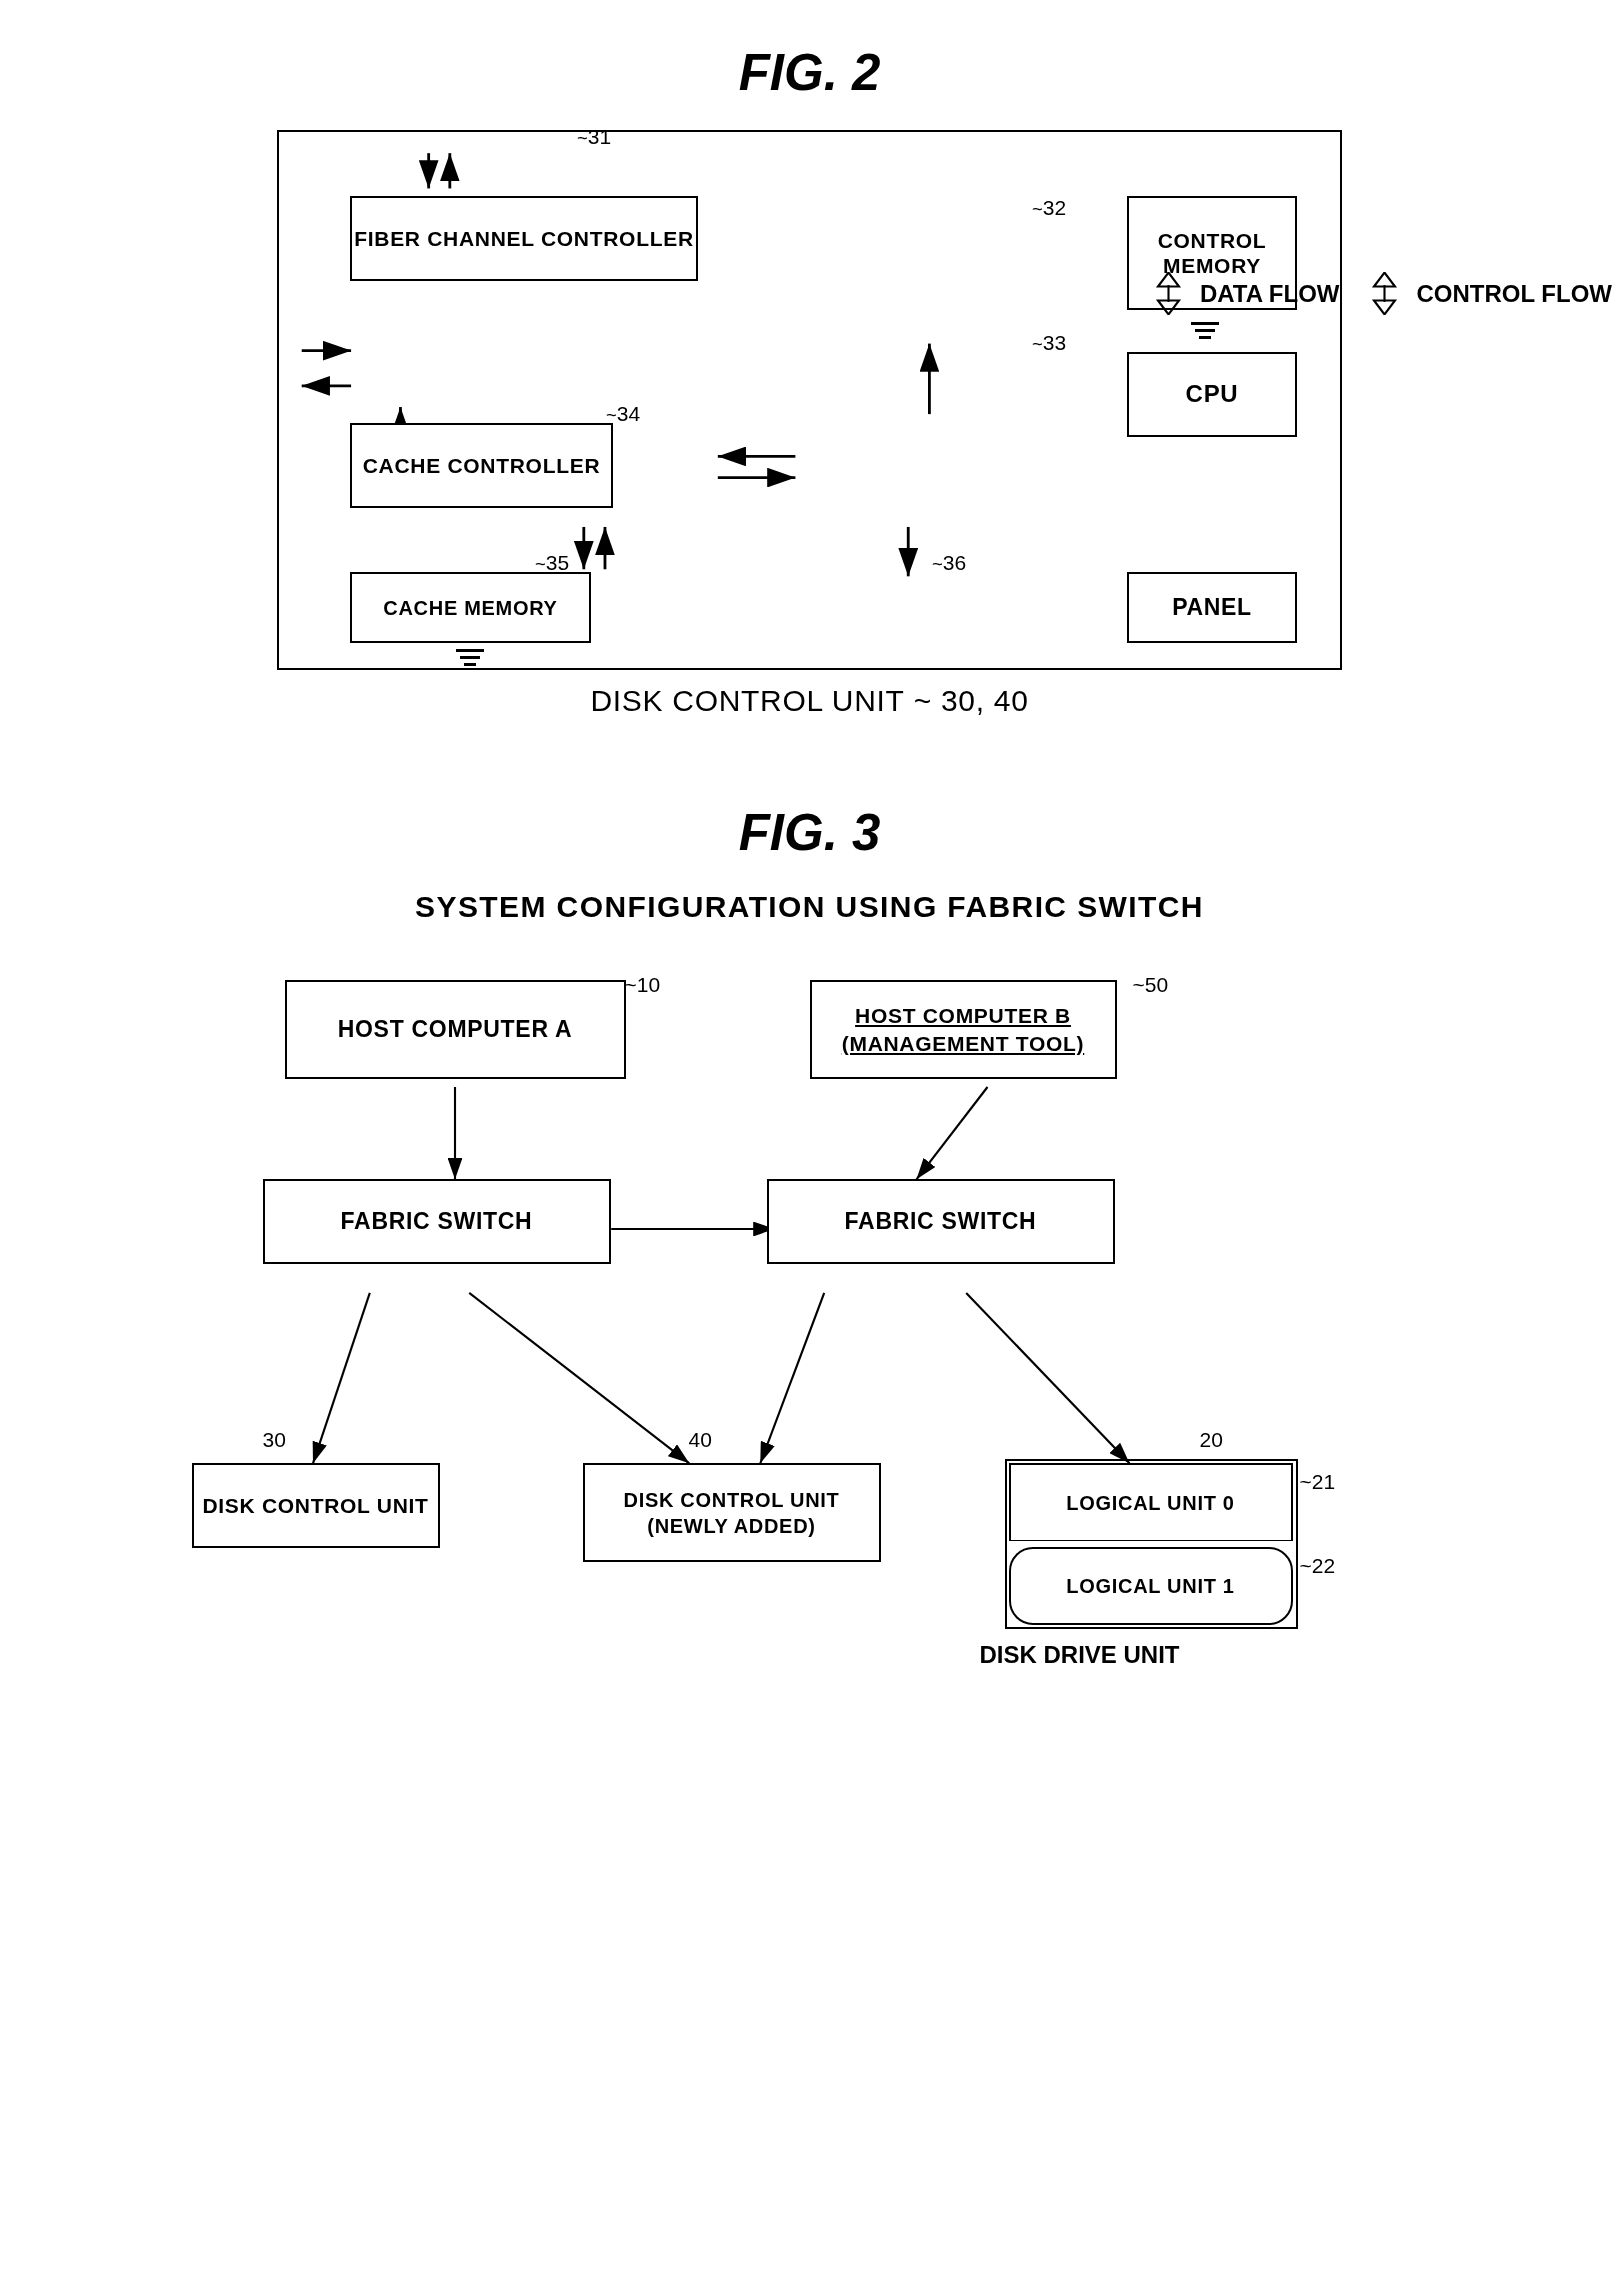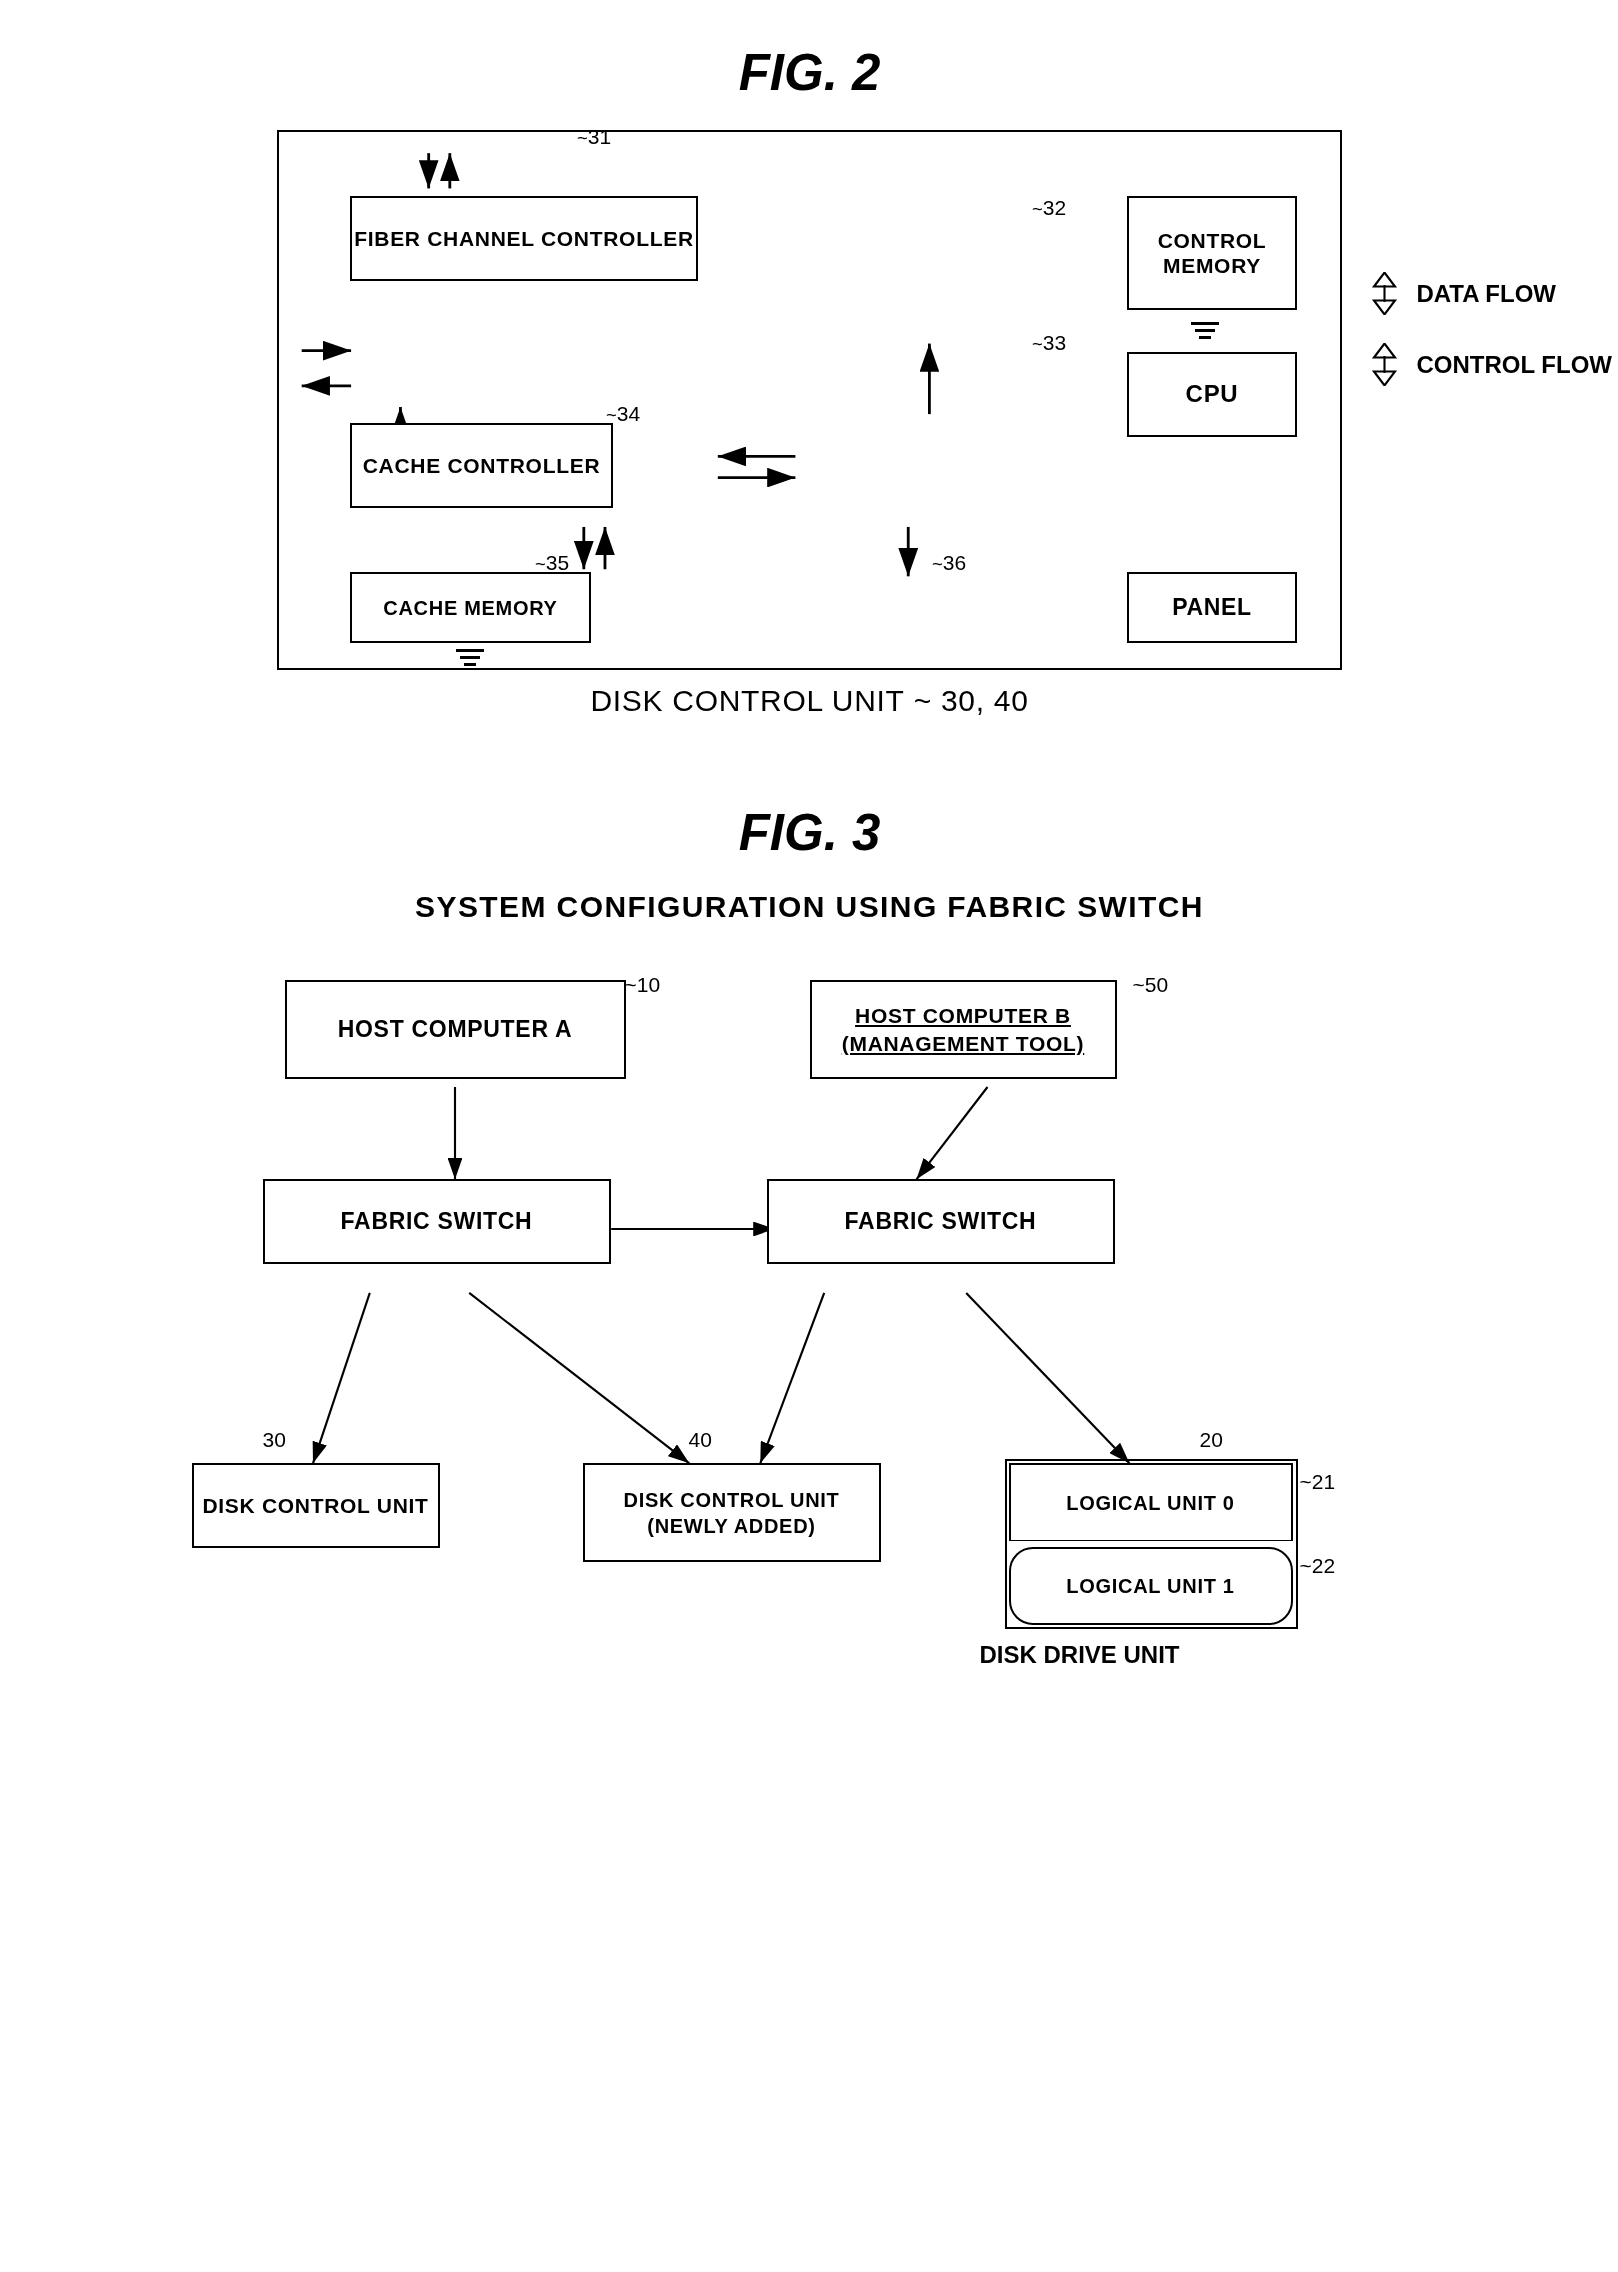--- a/index.html
+++ b/index.html
@@ -77,21 +77,20 @@
       height: 100%;
       pointer-events: none;
     }
 
     
     .legend {
       position: absolute;
       right: -270px;
       top: 142px;
       display: flex;
-      flex-direction: column;
       gap: 28px;
     }
     .legend-item {
       display: flex;
       align-items: center;
       gap: 14px;
       font-size: 24px;
       font-weight: bold;
       white-space: nowrap;
     }

